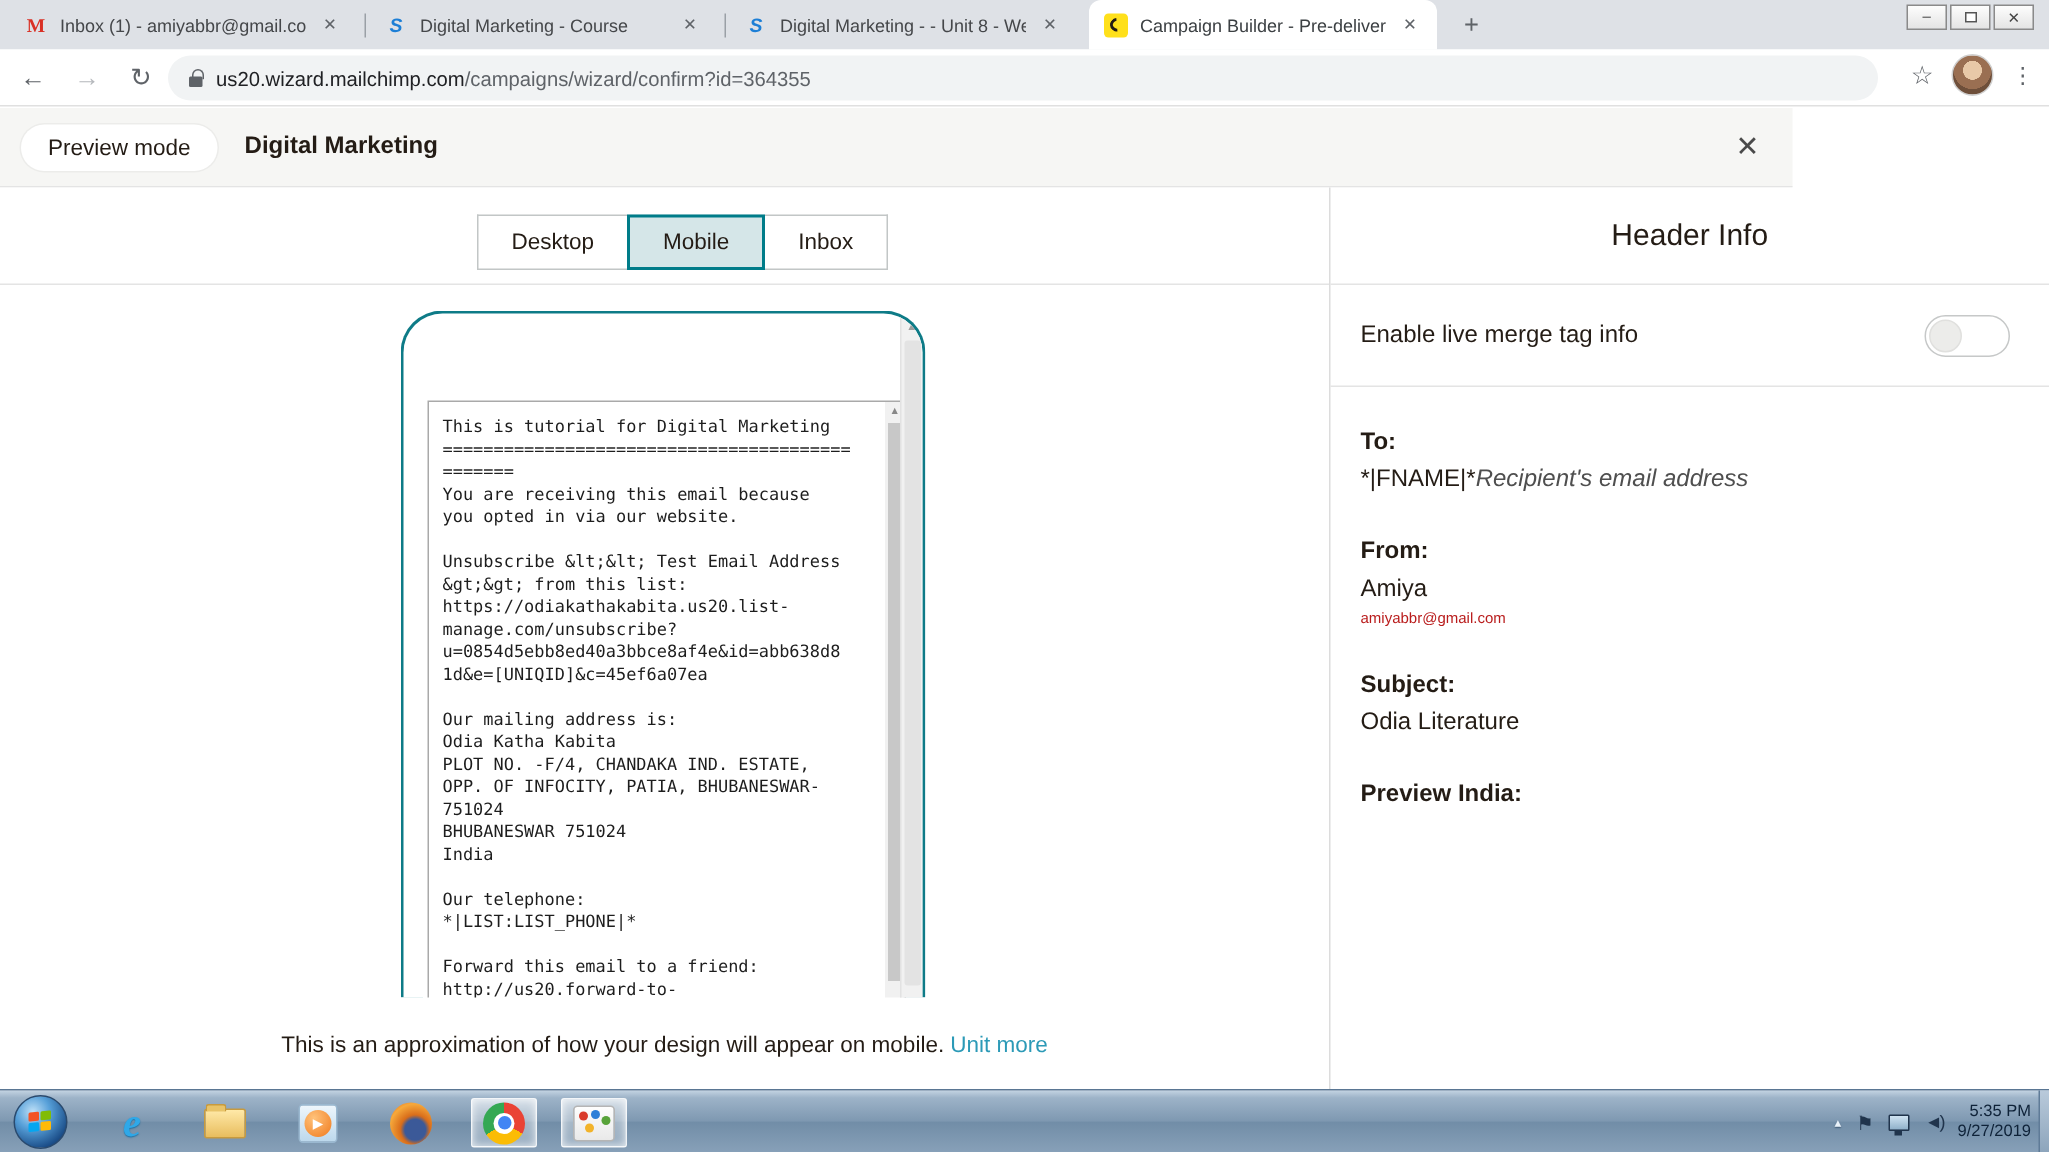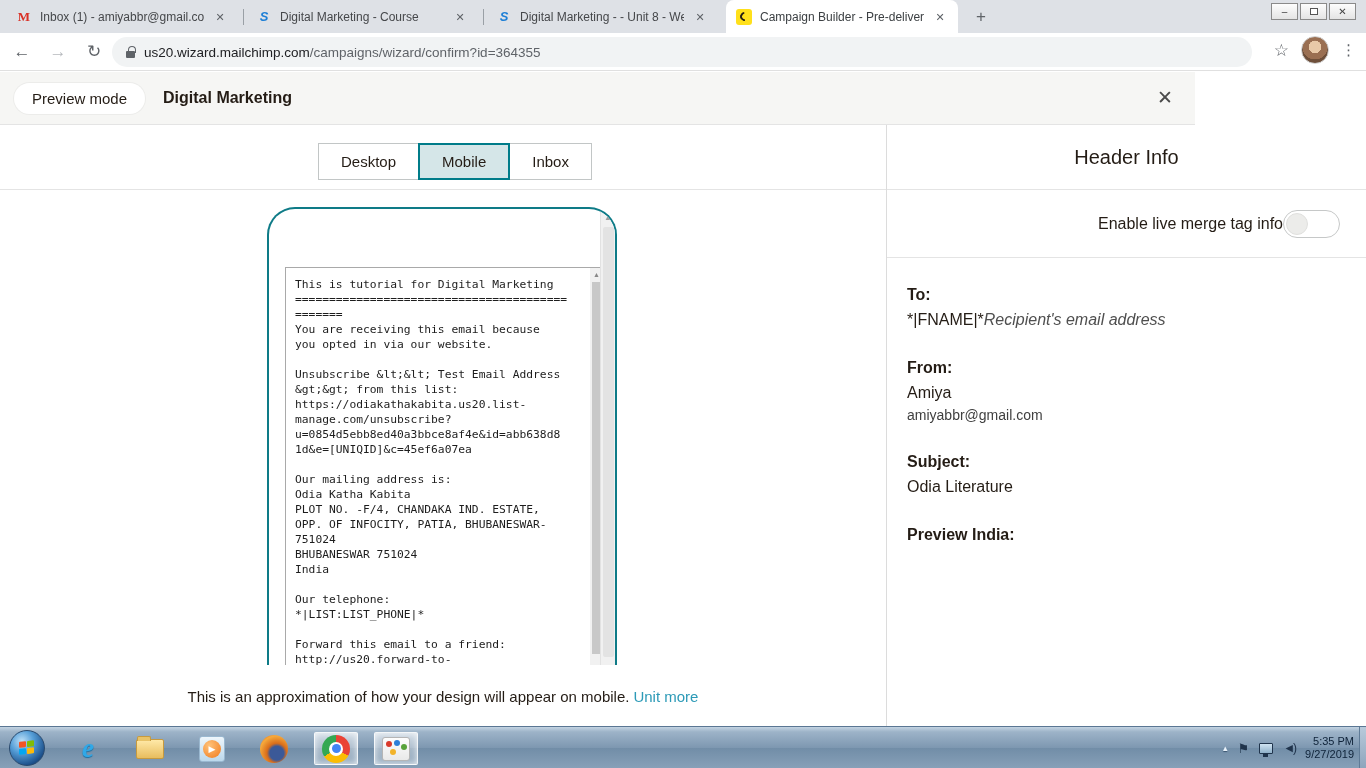--- a/index.html
+++ b/index.html
@@ -62,29 +62,29 @@
   .inner-sb { position:absolute; right:0; top:0; width:13px; height:400px; background:#f1f1f1; }
   .inner-sb .arrow { display:block; text-align:center; font-size:7px; color:#888; padding-top:3px; }
   .inner-sb .thumb { position:absolute; left:1.5px; top:14px; width:10px; height:372px; background:#c8c8c8; }
 
   #mobile-note { position:absolute; left:0; top:563px; width:886px; text-align:center; font-size:15px; color:#241c15; }
   #mobile-note a { color:#2c9ab7; text-decoration:none; margin-left:4px; cursor:pointer; }
 
   
   #rightpane { position:absolute; left:886px; top:125px; width:480px; height:601px; background:#fff; border-left:1px solid #dcdcdc; }
   #hi-title { height:65px; border-bottom:1px solid #e4e4e4; display:flex; align-items:center; justify-content:center; font-size:20px; color:#241c15; }
-  #mergerow { height:68px; border-bottom:1px solid #e4e4e4; display:flex; align-items:center; justify-content:flex-end; padding:0 26px 0 20px; }
+  #mergerow { height:68px; border-bottom:1px solid #e4e4e4; display:flex; align-items:center; justify-content:space-between; padding:0 26px 0 20px; }
   #mergerow .lbl { font-size:16px; color:#241c15; }
   .toggle { width:57px; height:28px; border:1px solid #c6c8c8; border-radius:15px; background:#fff; position:relative; cursor:pointer; }
   .toggle .knob { position:absolute; left:2px; top:2px; width:22px; height:22px; border-radius:50%; background:#ececea; border:1px solid #e0e0de; }
   #hinfo { padding:28px 20px 0 20px; font-size:16px; color:#241c15; }
   #hinfo .blk { margin-bottom:30px; }
   #hinfo .b { font-weight:bold; margin-bottom:7px; }
   #hinfo .hint { font-style:italic; color:#4f4f4f; }
-  #hinfo .email { font-size:14px; color:#404040; margin-top:5px; }
+  #hinfo .email { font-size:10px; color:#b91c1c; margin-top:5px; }
 
   
   #taskbar { position:absolute; left:0; top:726px; width:1366px; height:42px; background:linear-gradient(180deg,#c3d3e2 0%,#9db3c8 12%,#7e98b1 50%,#718da7 51%,#87a0b8 100%); border-top:1px solid #5a7693; }
   #orb { position:absolute; left:9px; top:3px; width:36px; height:36px; border-radius:50%; background:radial-gradient(circle at 35% 30%, #bfe0f7 0%, #57a0d9 35%, #1c4f8a 75%, #0d2c55 100%); border:1px solid #2a4a6e; display:flex; align-items:center; justify-content:center; }
   .flag { width:16px; height:14px; display:grid; grid-template-columns:7px 7px; grid-template-rows:6px 6px; gap:1px; transform:skewY(-6deg); }
   .flag i { border-radius:1px; }
   .tb-ic { position:absolute; top:5px; width:44px; height:33px; display:flex; align-items:center; justify-content:center; }
   .tb-ic.activebtn { background:linear-gradient(rgba(255,255,255,.55),rgba(255,255,255,.2)); border:1px solid rgba(255,255,255,.85); outline:1px solid #5d7librar9; box-shadow:inset 0 0 6px rgba(255,255,255,.8); border-radius:2px; }
   .ie-e { color:#2fa8e8; font-size:27px; font-weight:bold; font-style:italic; font-family:"Liberation Serif",serif; text-shadow:0 1px 1px #1c6ea0; }
   .folder { width:28px; height:20px; background:linear-gradient(#ffe9a8,#e8bd5e); border:1px solid #c79a3e; border-radius:2px; position:relative; }

